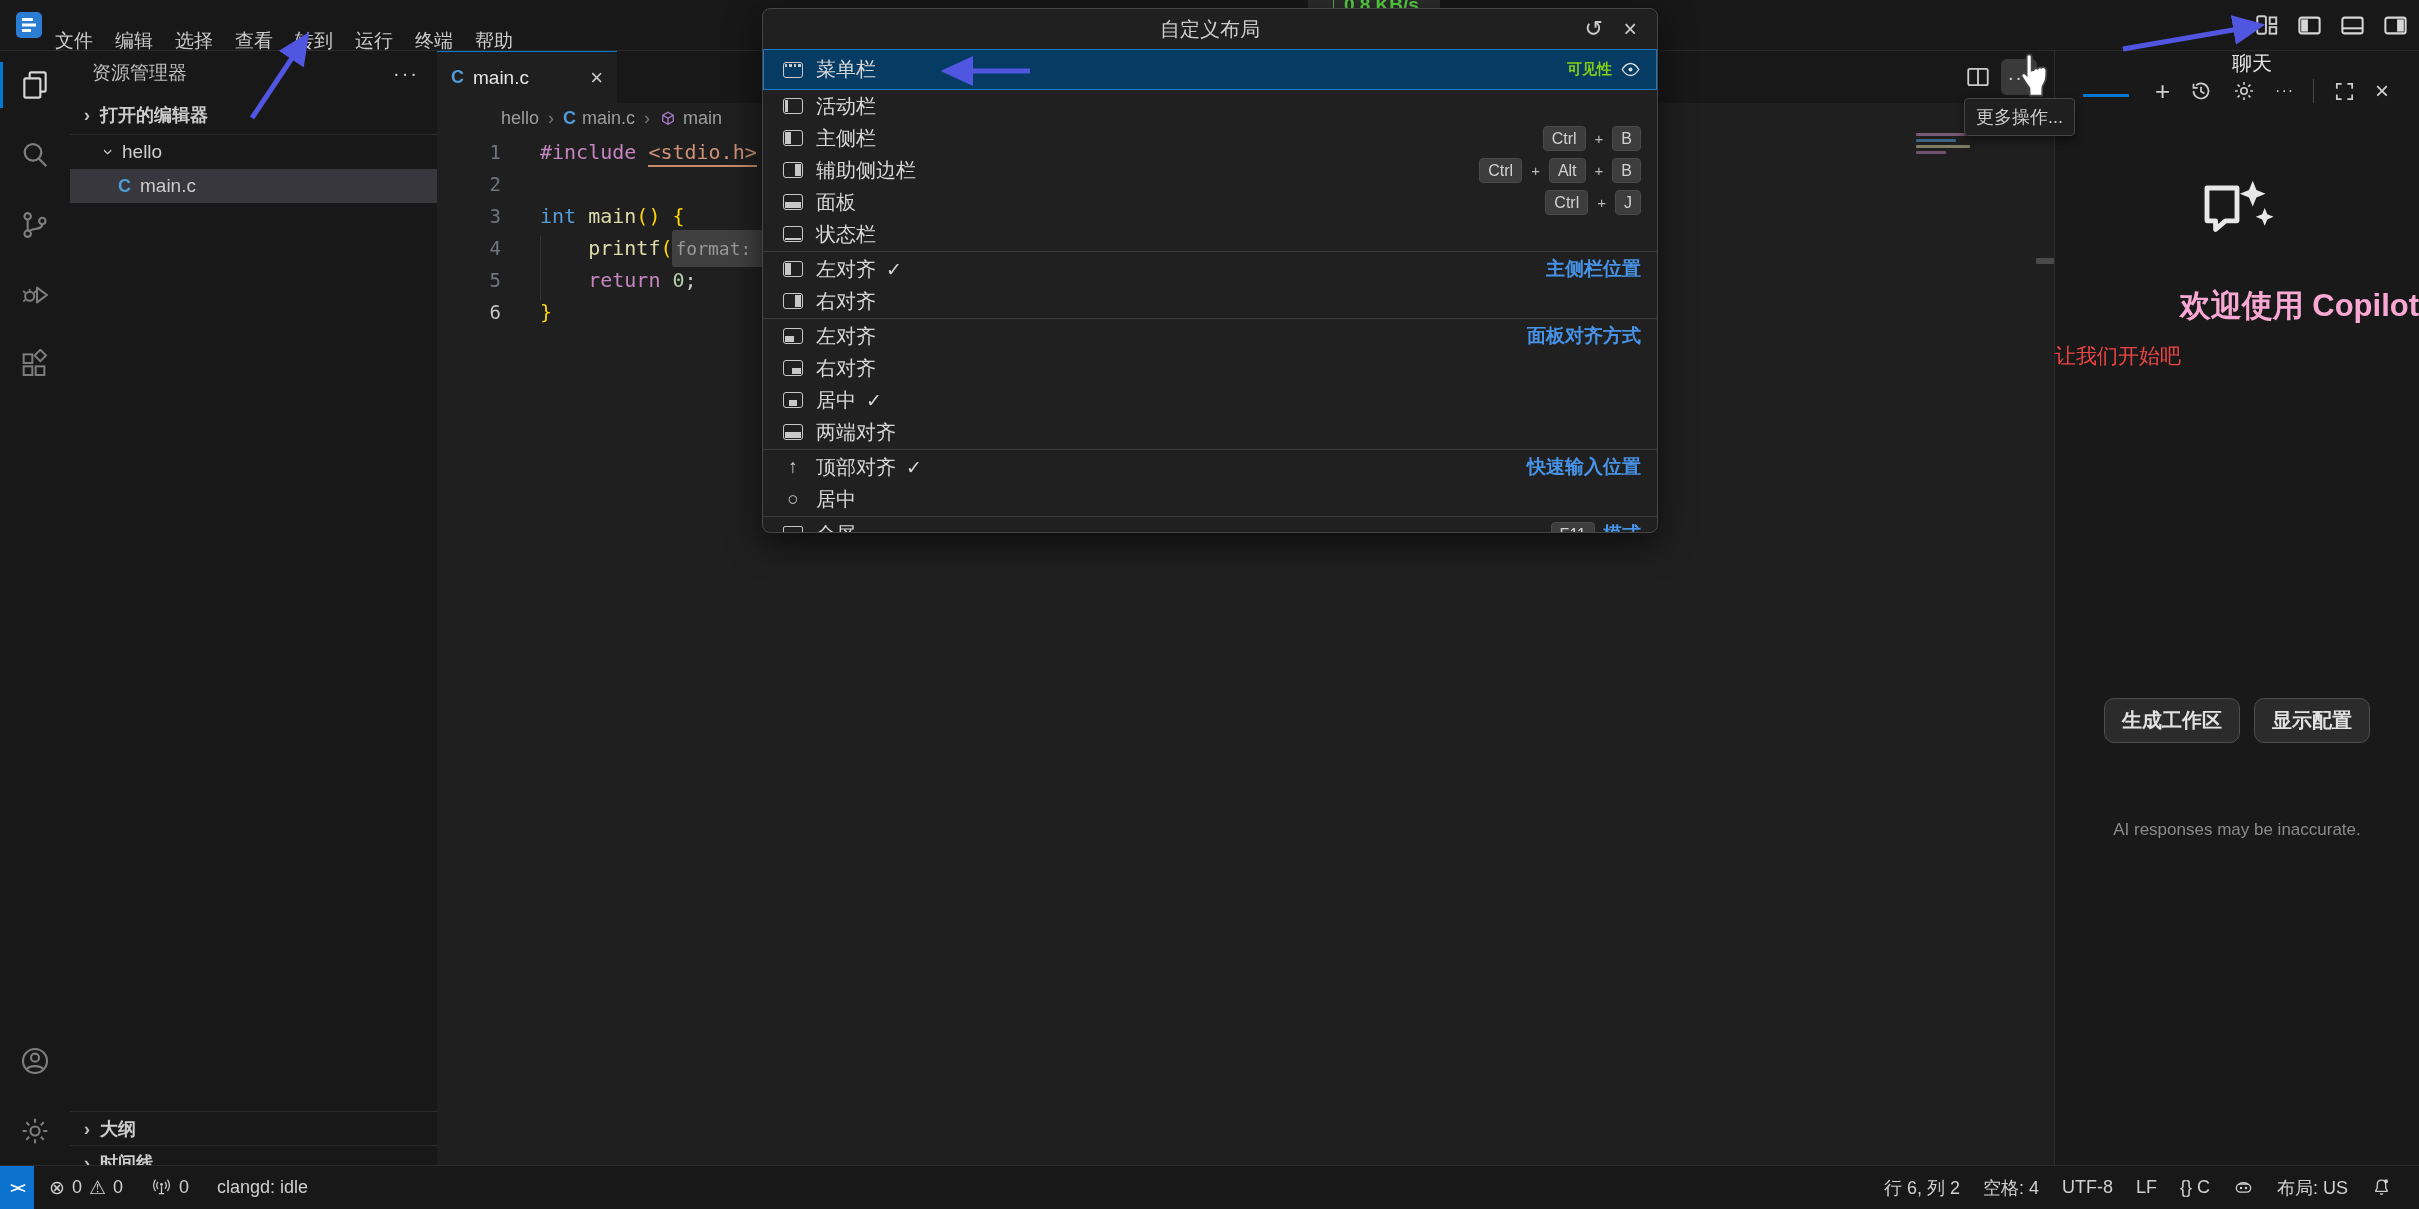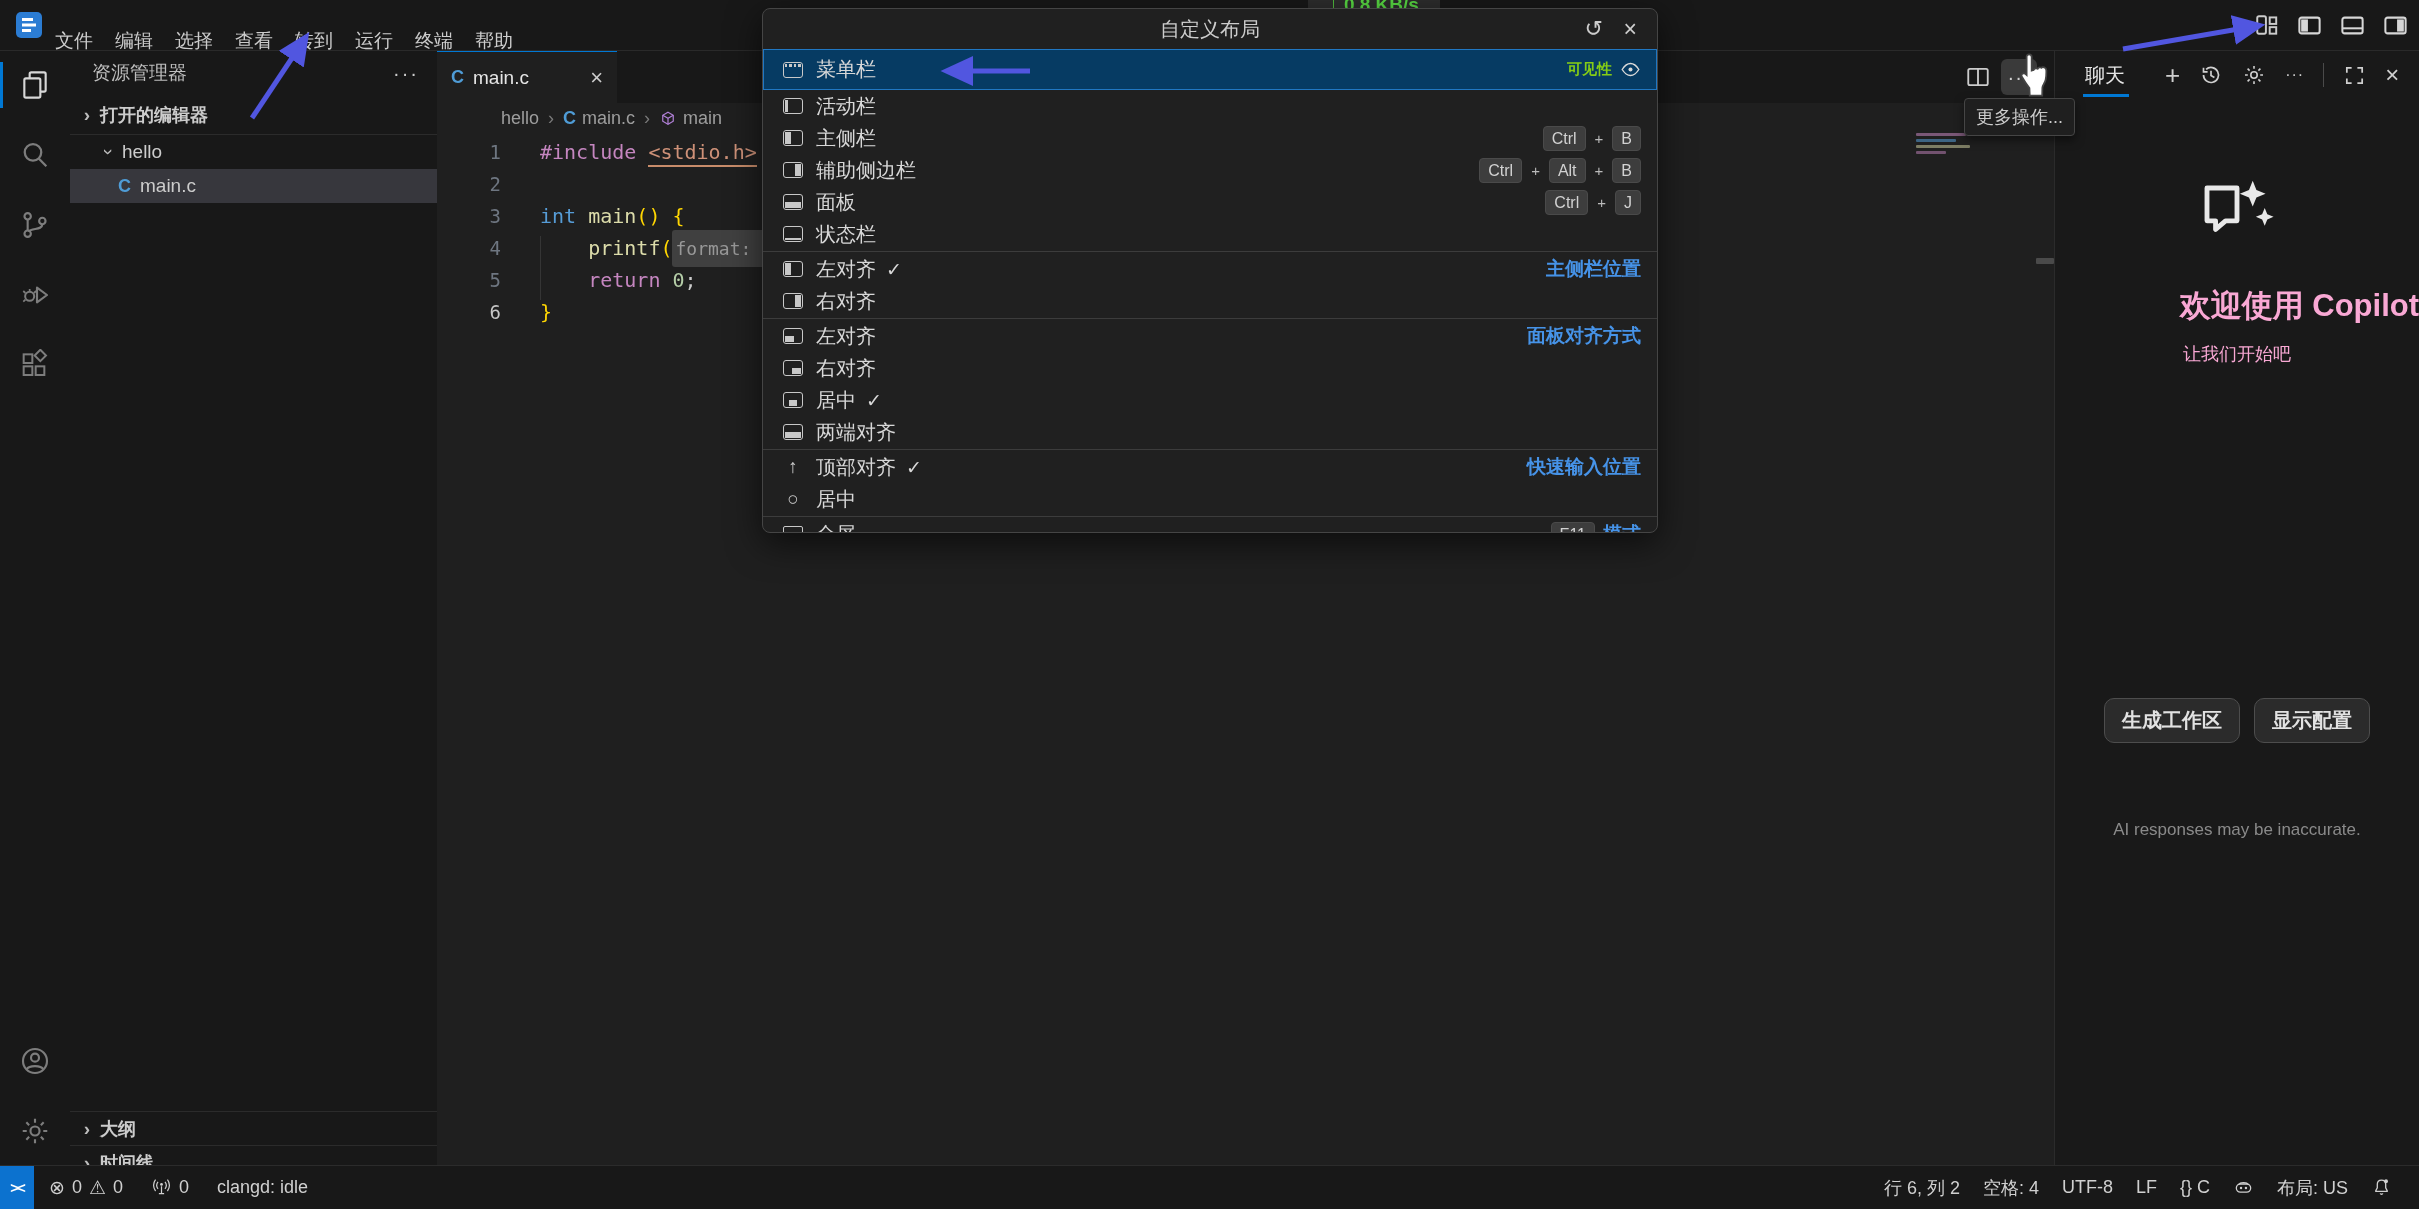--- a/index.html
+++ b/index.html
@@ -88,30 +88,30 @@
   .lp-statusbar i{left:1px;right:1px;bottom:1px;height:2.5px;}
   .lp-panel-left i{left:1px;bottom:1px;width:9px;height:6px;}
   .lp-panel-right i{right:1px;bottom:1px;width:9px;height:6px;}
   .lp-panel-center i{left:5px;right:5px;bottom:1px;height:6px;}
   .lp-panel-full i{left:1px;right:1px;bottom:1px;height:6px;}
   .lp-fullscreen{border-radius:2px;}
   .qp-glyph{width:20px;text-align:center;font-size:19px;color:#c8c8c8;flex:none;}
 
   
   #chat{position:absolute;right:0;top:50px;width:364px;bottom:43px;background:#191919;border-left:1px solid #2b2b2b;overflow:hidden;}
-  #chat-header{height:50px;display:flex;align-items:center;padding-left:30px;position:relative;}
+  #chat-header{height:50px;display:flex;align-items:center;padding-left:30px;position:relative;flex-direction:column;}
   #chat-tab{font-size:20px;color:#e6e6e6;}
   #chat-tab-underline{position:absolute;left:28px;top:44px;width:46px;height:3px;background:#0078d4;}
   #chat-icons{display:flex;align-items:center;gap:19px;margin-left:40px;color:#cfcfcf;}
   .ch-sep{width:1px;height:24px;background:#4a4a4a;}
   .ch-plus{font-size:26px;line-height:20px;}
   .ch-close{font-size:24px;}
   #copilot-logo{position:absolute;left:50%;top:128px;transform:translateX(-50%);}
   #chat-title{position:absolute;top:235px;width:100%;text-align:right;font-size:31px;font-weight:bold;color:#f9a8d4;}
-  #chat-sub{position:absolute;top:292px;width:100%;text-align:center;font-size:18px;color:#f9a8d4;}
+  #chat-sub{position:absolute;top:292px;width:100%;text-align:left;font-size:21px;color:#ef4444;}
   #chat-input{position:absolute;left:26px;top:506px;width:310px;height:100px;background:#1f1f1f;border:1px solid #3a3a3a;border-radius:6px;box-sizing:border-box;}
   #chat-placeholder{position:absolute;left:15px;top:13px;font-size:19px;color:#8f8f8f;}
   #chat-send{position:absolute;right:12px;bottom:6px;font-size:26px;color:#d0d0d0;}
   #chat-buttons{position:absolute;top:648px;width:100%;display:flex;justify-content:center;gap:14px;}
   .chat-btn{background:#2b2b2b;border:1px solid #4d4d4d;border-radius:10px;color:#e2e2e2;font-size:20px;font-weight:bold;
             padding:0 17px;height:45px;font-family:"Liberation Sans",sans-serif;}
   #chat-disclaimer{position:absolute;top:770px;width:100%;text-align:center;font-size:17px;color:#8a8a8a;}
 
   
   #statusbar{position:absolute;left:0;right:0;bottom:0;height:43px;background:#181818;border-top:1px solid #2b2b2b;

